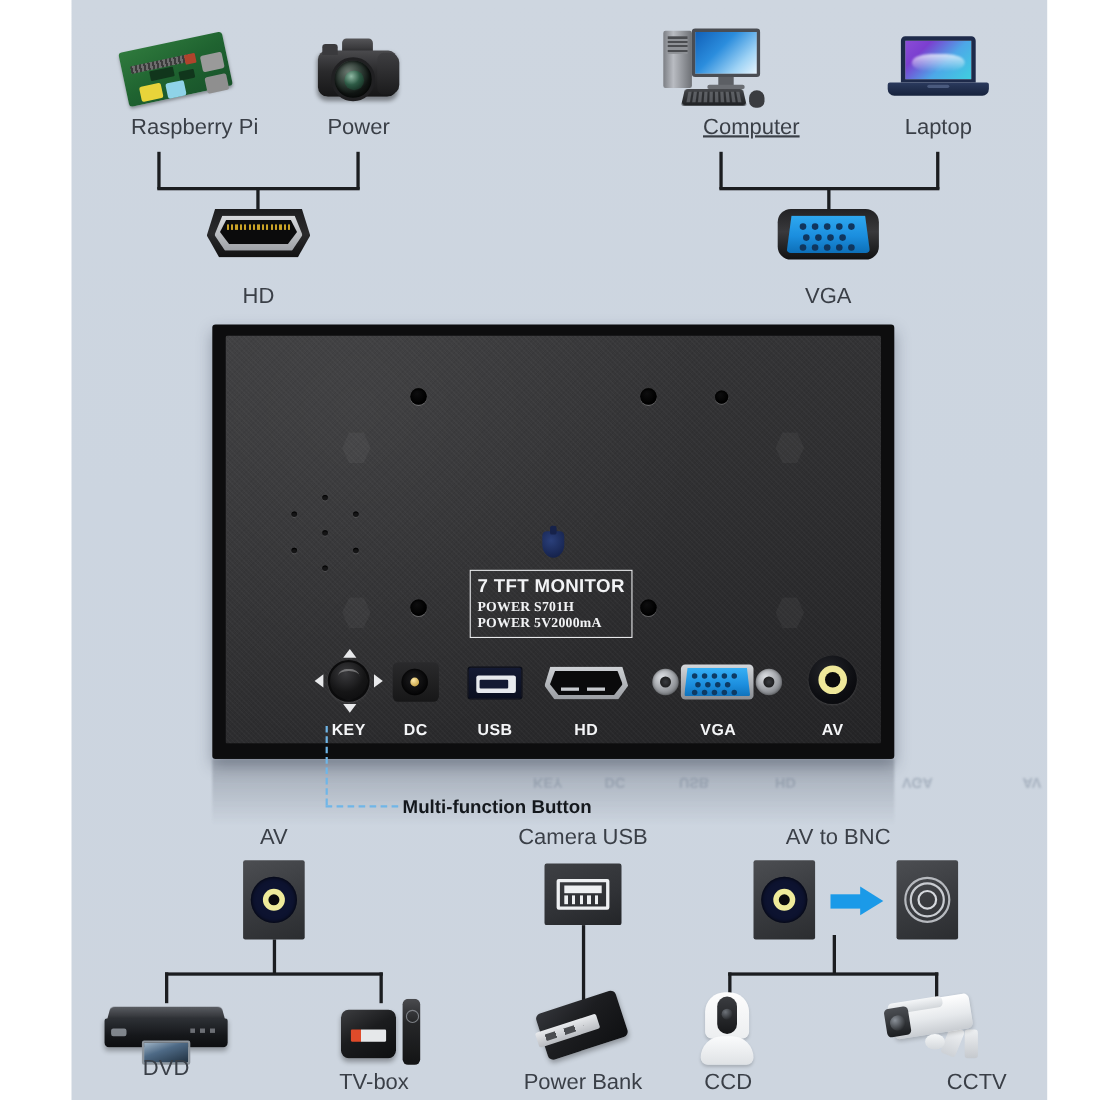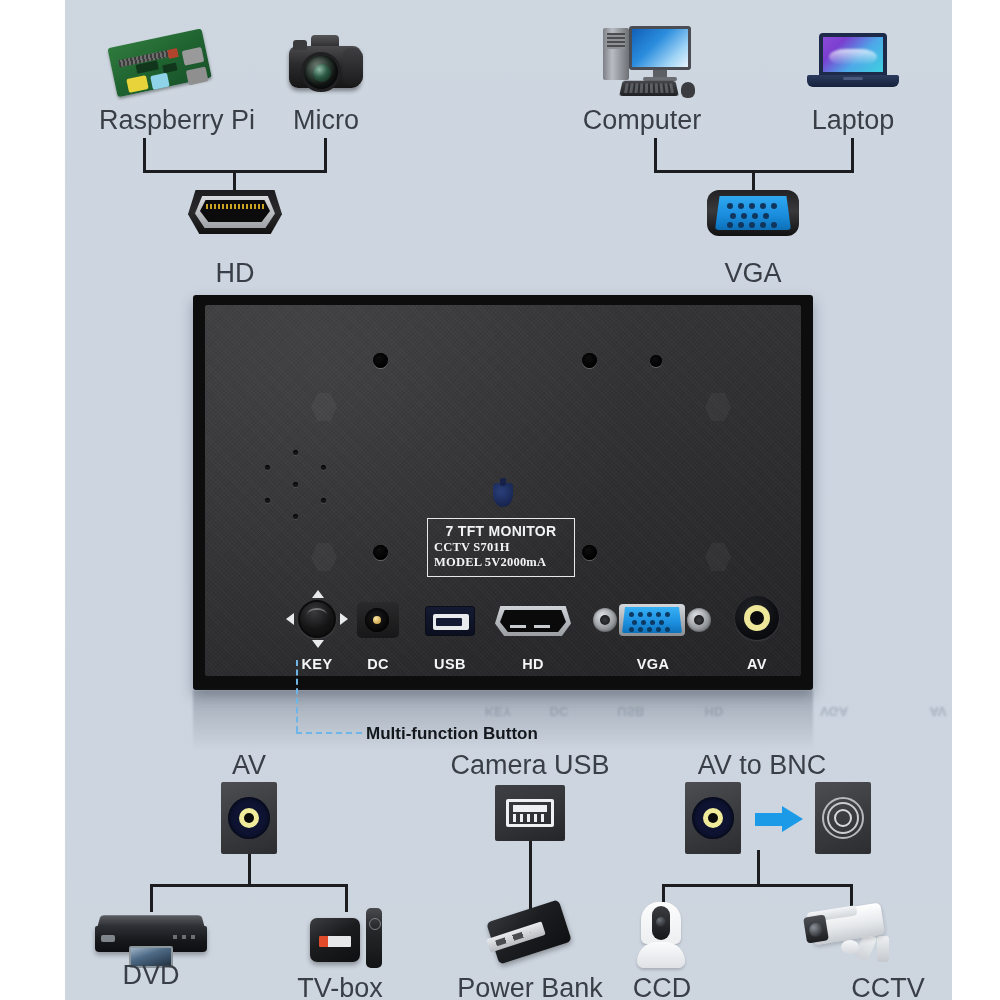--- a/index.html
+++ b/index.html
@@ -18,21 +18,21 @@
   
   #canvas {
     position: absolute;
     left: 65px; top: 0px;
     width: 887px; height: 1000px;
     background: linear-gradient(180deg,#ced6e0 0%,#ccd5e0 45%,#cdd5df 100%);
   }
   .lbl {
     position: absolute;
     color: #3a3f47;
-    font-size: 27px;
+    font-size: 20px;
     white-space: nowrap;
     text-align: left;
     font-family: "Liberation Sans", sans-serif;
   }
   .lbl.c { transform: translateX(-50%); }
   
   .vline { position: absolute; background: #1b1d20; width: 3px; }
   .hline { position: absolute; background: #1b1d20; height: 3px; }
 
   
@@ -291,21 +291,21 @@
   }
   
   #spec {
     position:absolute; left:222px; top:213px; width:148px;
     border: 1.5px solid #e7e8ea;
     padding: 4px 6px 5px 6px;
     color:#f2f3f5;
     font-family: "Liberation Serif", serif;
     line-height: 1.22;
   }
-  #spec .t1 { font-size: 14px; font-weight: 700; text-align:center; letter-spacing:.3px; font-family:"Liberation Sans", sans-serif; }
+  #spec .t1 { font-size: 17px; font-weight: 700; text-align:center; letter-spacing:.3px; font-family:"Liberation Sans", sans-serif; }
   #spec .t2, #spec .t3 { font-size: 12.5px; font-weight:700; letter-spacing:.2px; }
 
   
   #ports { position:absolute; left:0; right:0; bottom:26px; height:70px; }
   .portlabel {
     position:absolute; bottom:-22px; transform:translateX(-50%);
     color:#f4f5f7; font-size:14.5px; font-weight:700; letter-spacing:.4px;
     font-family:"Liberation Sans", sans-serif;
   }
   
@@ -572,31 +572,31 @@
     </div>
     <div class="lbl c" style="left:112px; top:105px;">Raspberry Pi</div>
 
     <div class="icon cam" style="left:218px; top:30px;">
       <div class="hump"></div>
       <div class="body"></div>
       <div class="grip"></div>
       <div class="dial"></div>
       <div class="lens"></div>
     </div>
-    <div class="lbl c" style="left:261px; top:105px;">Micro</div>
+    <div class="lbl c" style="left:261px; top:105px;">Power</div>
 
     <div class="icon pc" style="left:538px; top:22px;">
       <div class="tower"></div>
       <div class="monitor"></div>
       <div class="stand"></div>
       <div class="base"></div>
       <div class="kb"></div>
       <div class="mouse"></div>
     </div>
-    <div class="lbl c" style="left:577px; top:105px;">Computer</div>
+    <div class="lbl c" style="left:618px; top:105px;text-decoration:underline;">Computer</div>
 
     <div class="icon lap" style="left:742px; top:33px;">
       <div class="screen"></div>
       <div class="base"></div>
     </div>
     <div class="lbl c" style="left:788px; top:105px;">Laptop</div>
 
     <div class="vline" style="left:78px;  top:138px; height:34px;"></div>
     <div class="vline" style="left:259px; top:138px; height:34px;"></div>
     <div class="hline" style="left:78px;  top:170px; width:184px;"></div>
@@ -661,22 +661,22 @@
       <div class="vent" style="left:116px; top:160px;"></div>
       <div class="vent" style="left:88px; top:177px;"></div>
       <div class="vent" style="left:60px; top:193px;"></div>
       <div class="vent" style="left:116px; top:193px;"></div>
       <div class="vent" style="left:88px; top:209px;"></div>
 
       <div class="blue-knob" style="left:288px; top:178px;"></div>
 
       <div id="spec">
         <div class="t1">7  TFT MONITOR</div>
-        <div class="t2">CCTV  S701H</div>
-        <div class="t3">MODEL  5V2000mA</div>
+        <div class="t2">POWER  S701H</div>
+        <div class="t3">POWER  5V2000mA</div>
       </div>
 
       <div id="ports">
 
         <div class="key-wrap">
           <div class="tri up"></div>
           <div class="tri down"></div>
           <div class="tri left"></div>
           <div class="tri right"></div>
           <div class="key-btn"></div>

